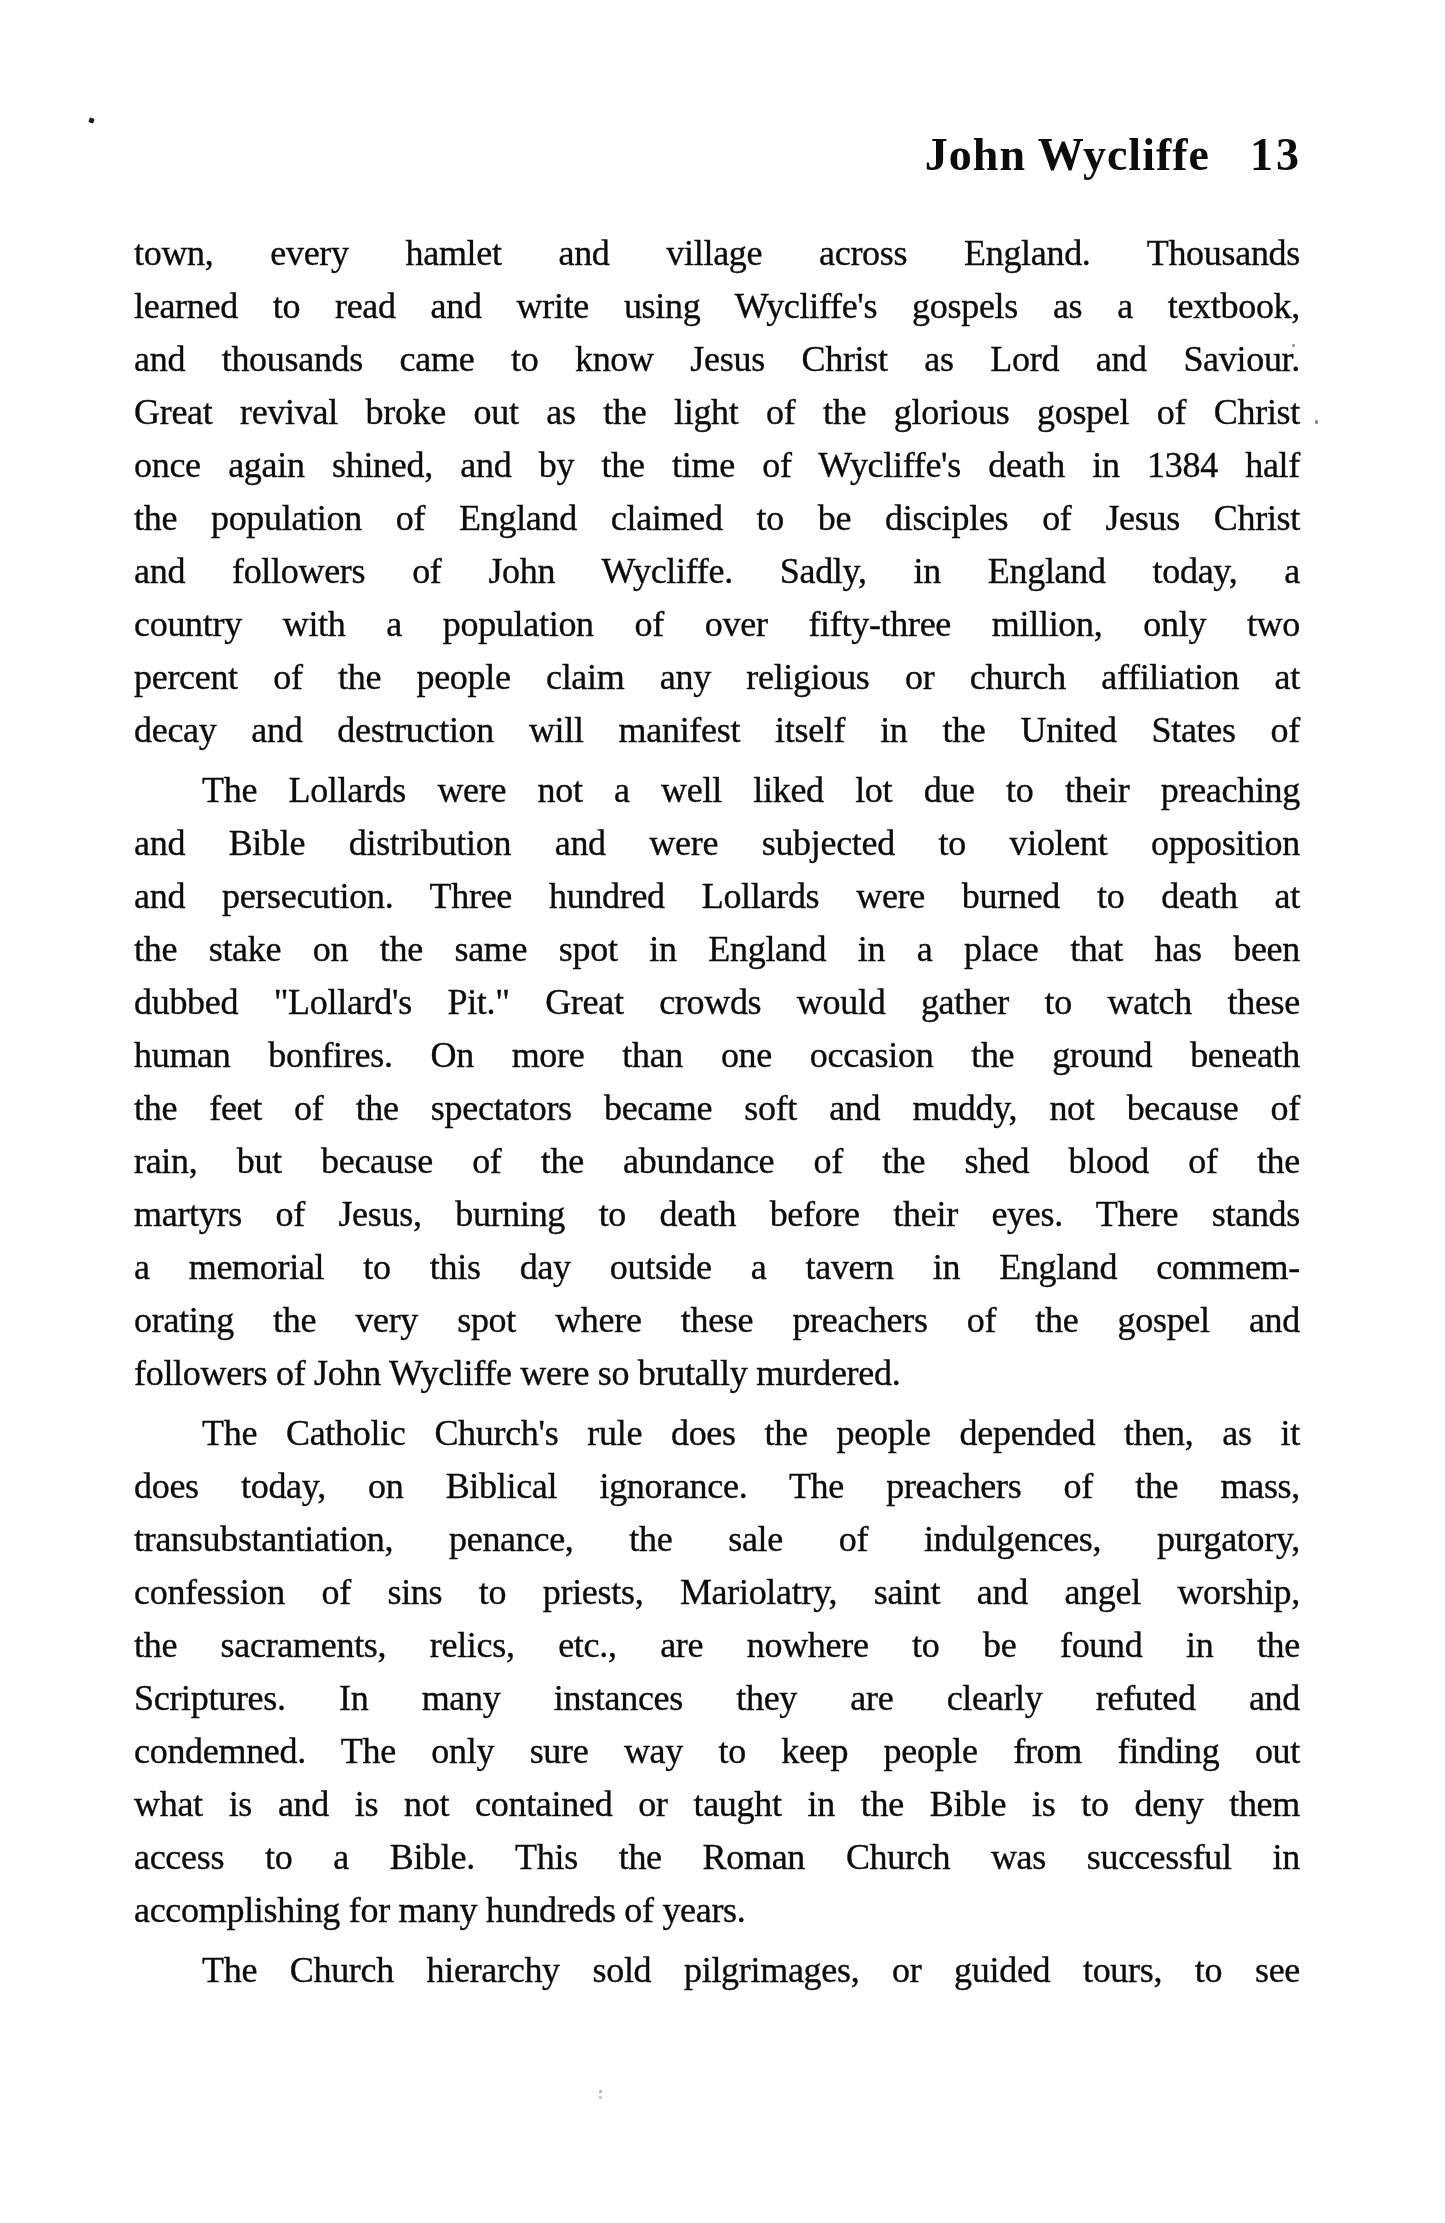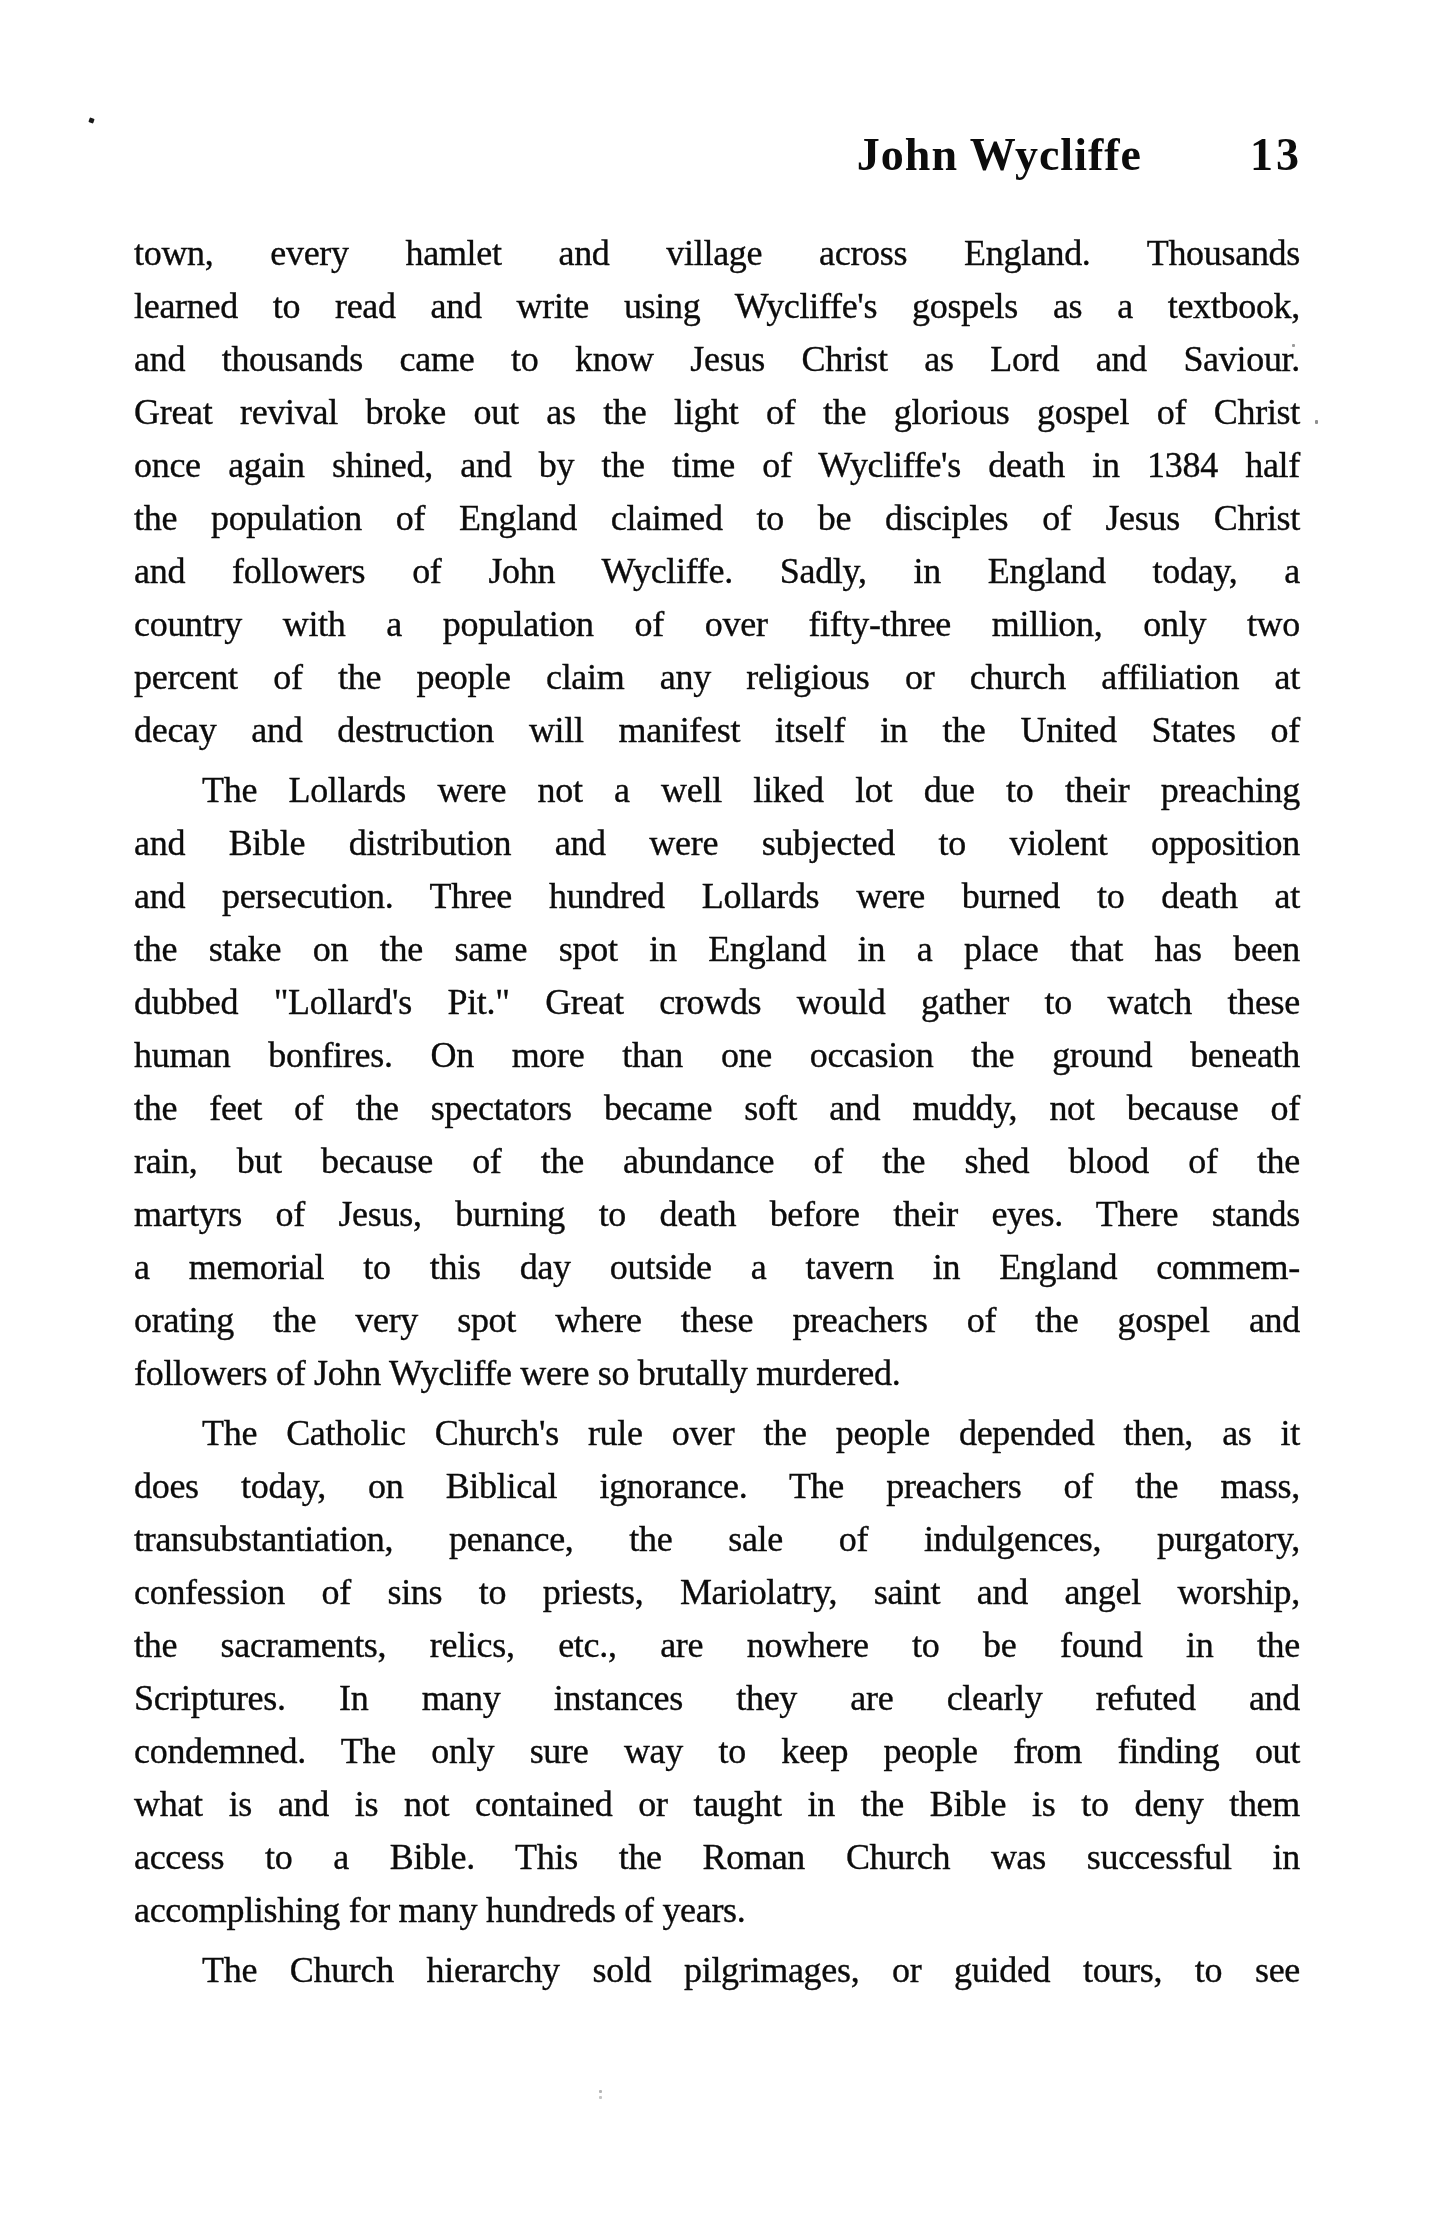--- a/index.html
+++ b/index.html
@@ -22,21 +22,21 @@
     top: 126px;
     right: 143px;
     font-size: 46px;
     font-weight: bold;
     line-height: 58px;
     letter-spacing: 1px;
     white-space: nowrap;
   }
   #running-header .page-num {
     display: inline-block;
-    margin-left: 108px;
+    margin-left: 40px;
     letter-spacing: 3px;
   }
   
   #text-block {
     position: absolute;
     top: 220px;
     left: 127px;
     width: 1180px;
     font-size: 36px;
     line-height: 53px;
@@ -100,21 +100,21 @@
         <div class="line">dubbed "Lollard's Pit."  Great crowds would gather to watch these</div>
         <div class="line">human bonfires.  On more than one occasion the ground beneath</div>
         <div class="line">the feet of the spectators became soft and muddy, not because of</div>
         <div class="line">rain, but because of the abundance of the shed blood of the</div>
         <div class="line">martyrs of Jesus, burning to death before their eyes.  There stands</div>
         <div class="line">a memorial to this day outside a tavern in England commem-</div>
         <div class="line">orating the very spot where these preachers of the gospel and</div>
         <div class="line flush">followers of John Wycliffe were so brutally murdered.</div>
       </div>
       <div class="paragraph">
-        <div class="line indent">The Catholic Church's rule over the people depended then, as it</div>
+        <div class="line indent">The Catholic Church's rule does the people depended then, as it</div>
         <div class="line">does today, on Biblical ignorance.  The preachers of the mass,</div>
         <div class="line">transubstantiation, penance, the sale of indulgences, purgatory,</div>
         <div class="line">confession of sins to priests, Mariolatry, saint and angel worship,</div>
         <div class="line">the sacraments, relics, etc., are nowhere to be found in the</div>
         <div class="line">Scriptures.  In many instances they are clearly refuted and</div>
         <div class="line">condemned.  The only sure way to keep people from finding out</div>
         <div class="line">what is and is not contained or taught in the Bible is to deny them</div>
         <div class="line">access to a Bible.  This the Roman Church was successful in</div>
         <div class="line flush">accomplishing for many hundreds of years.</div>
       </div>

